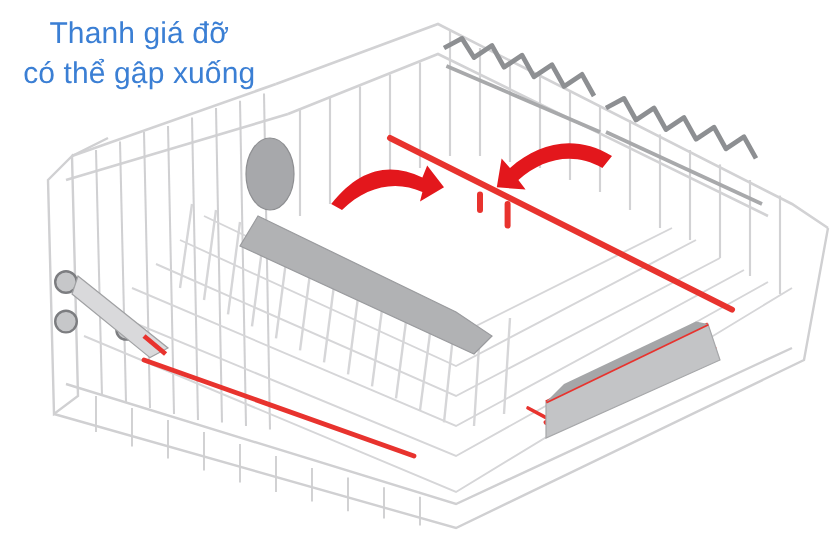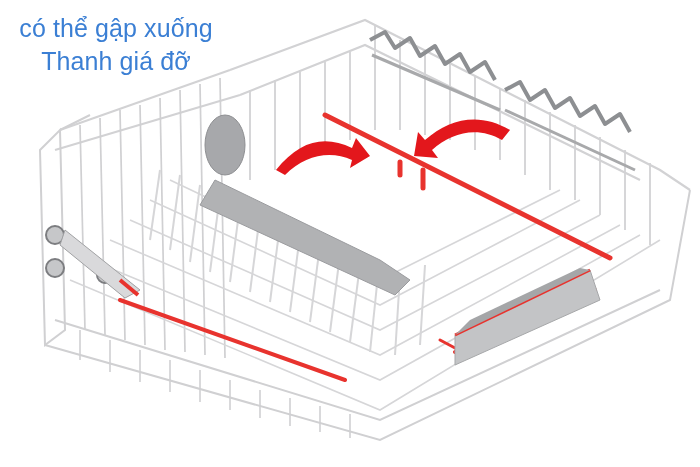--- a/index.html
+++ b/index.html
@@ -5,22 +5,22 @@
   html,body{margin:0;padding:0;background:#ffffff;}
   body{width:700px;height:467px;overflow:hidden;position:relative;font-family:"Liberation Sans",sans-serif;}
   .caption{position:absolute;left:0;top:12px;width:232px;text-align:center;color:#3b7fd4;font-size:25px;line-height:33px;font-weight:400;letter-spacing:0.1px;}
   .caption span{display:block;}
   svg.scene{position:absolute;left:0;top:0;}
 </style>
 </head>
 <body>
 
 <div class="caption">
+  <span>Thanh giá đỡ</span>
   <span>có thể gập xuống</span>
-  <span>Thanh giá đỡ</span>
 </div>
 
 <svg class="scene" width="700" height="467" viewBox="0 0 700 467">
   <g fill="none" stroke="#d2d2d4" stroke-width="2.2">
     <path d="M230 70 L365 20 L660 170 L690 190"></path>
     <path d="M240 95 L365 45 L640 180"></path>
     <path d="M60 130 L230 70"></path>
     <path d="M55 150 L240 95"></path>
 
     <g stroke-width="1.8">

